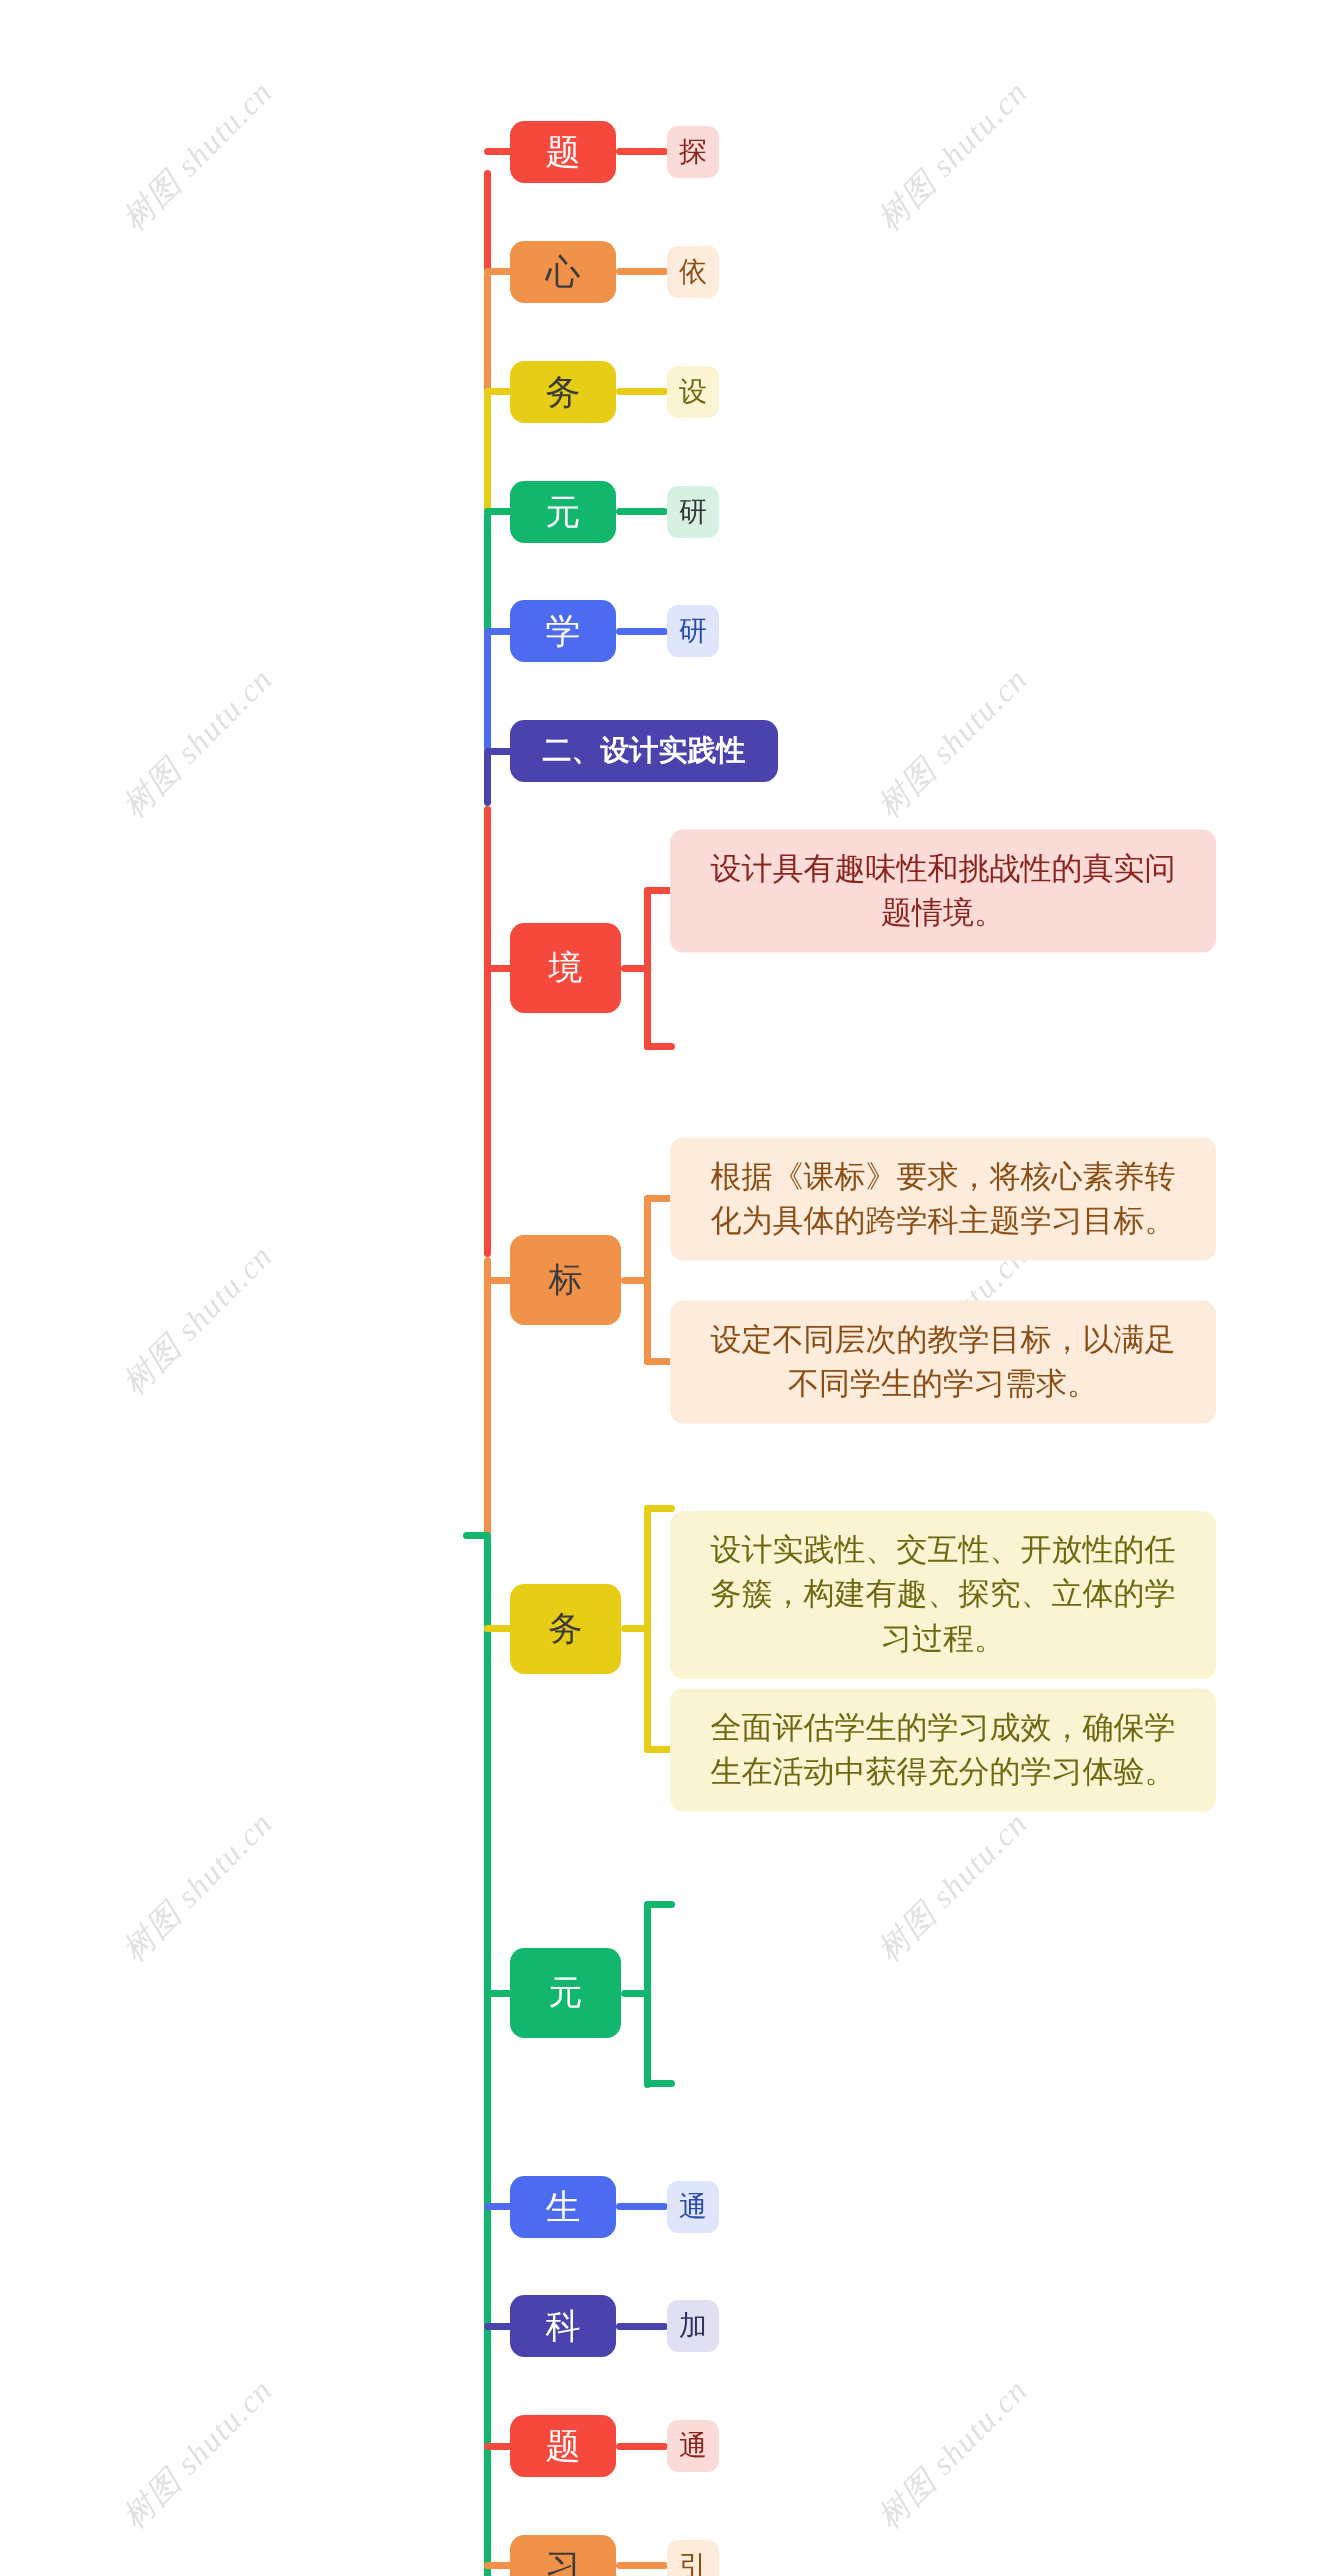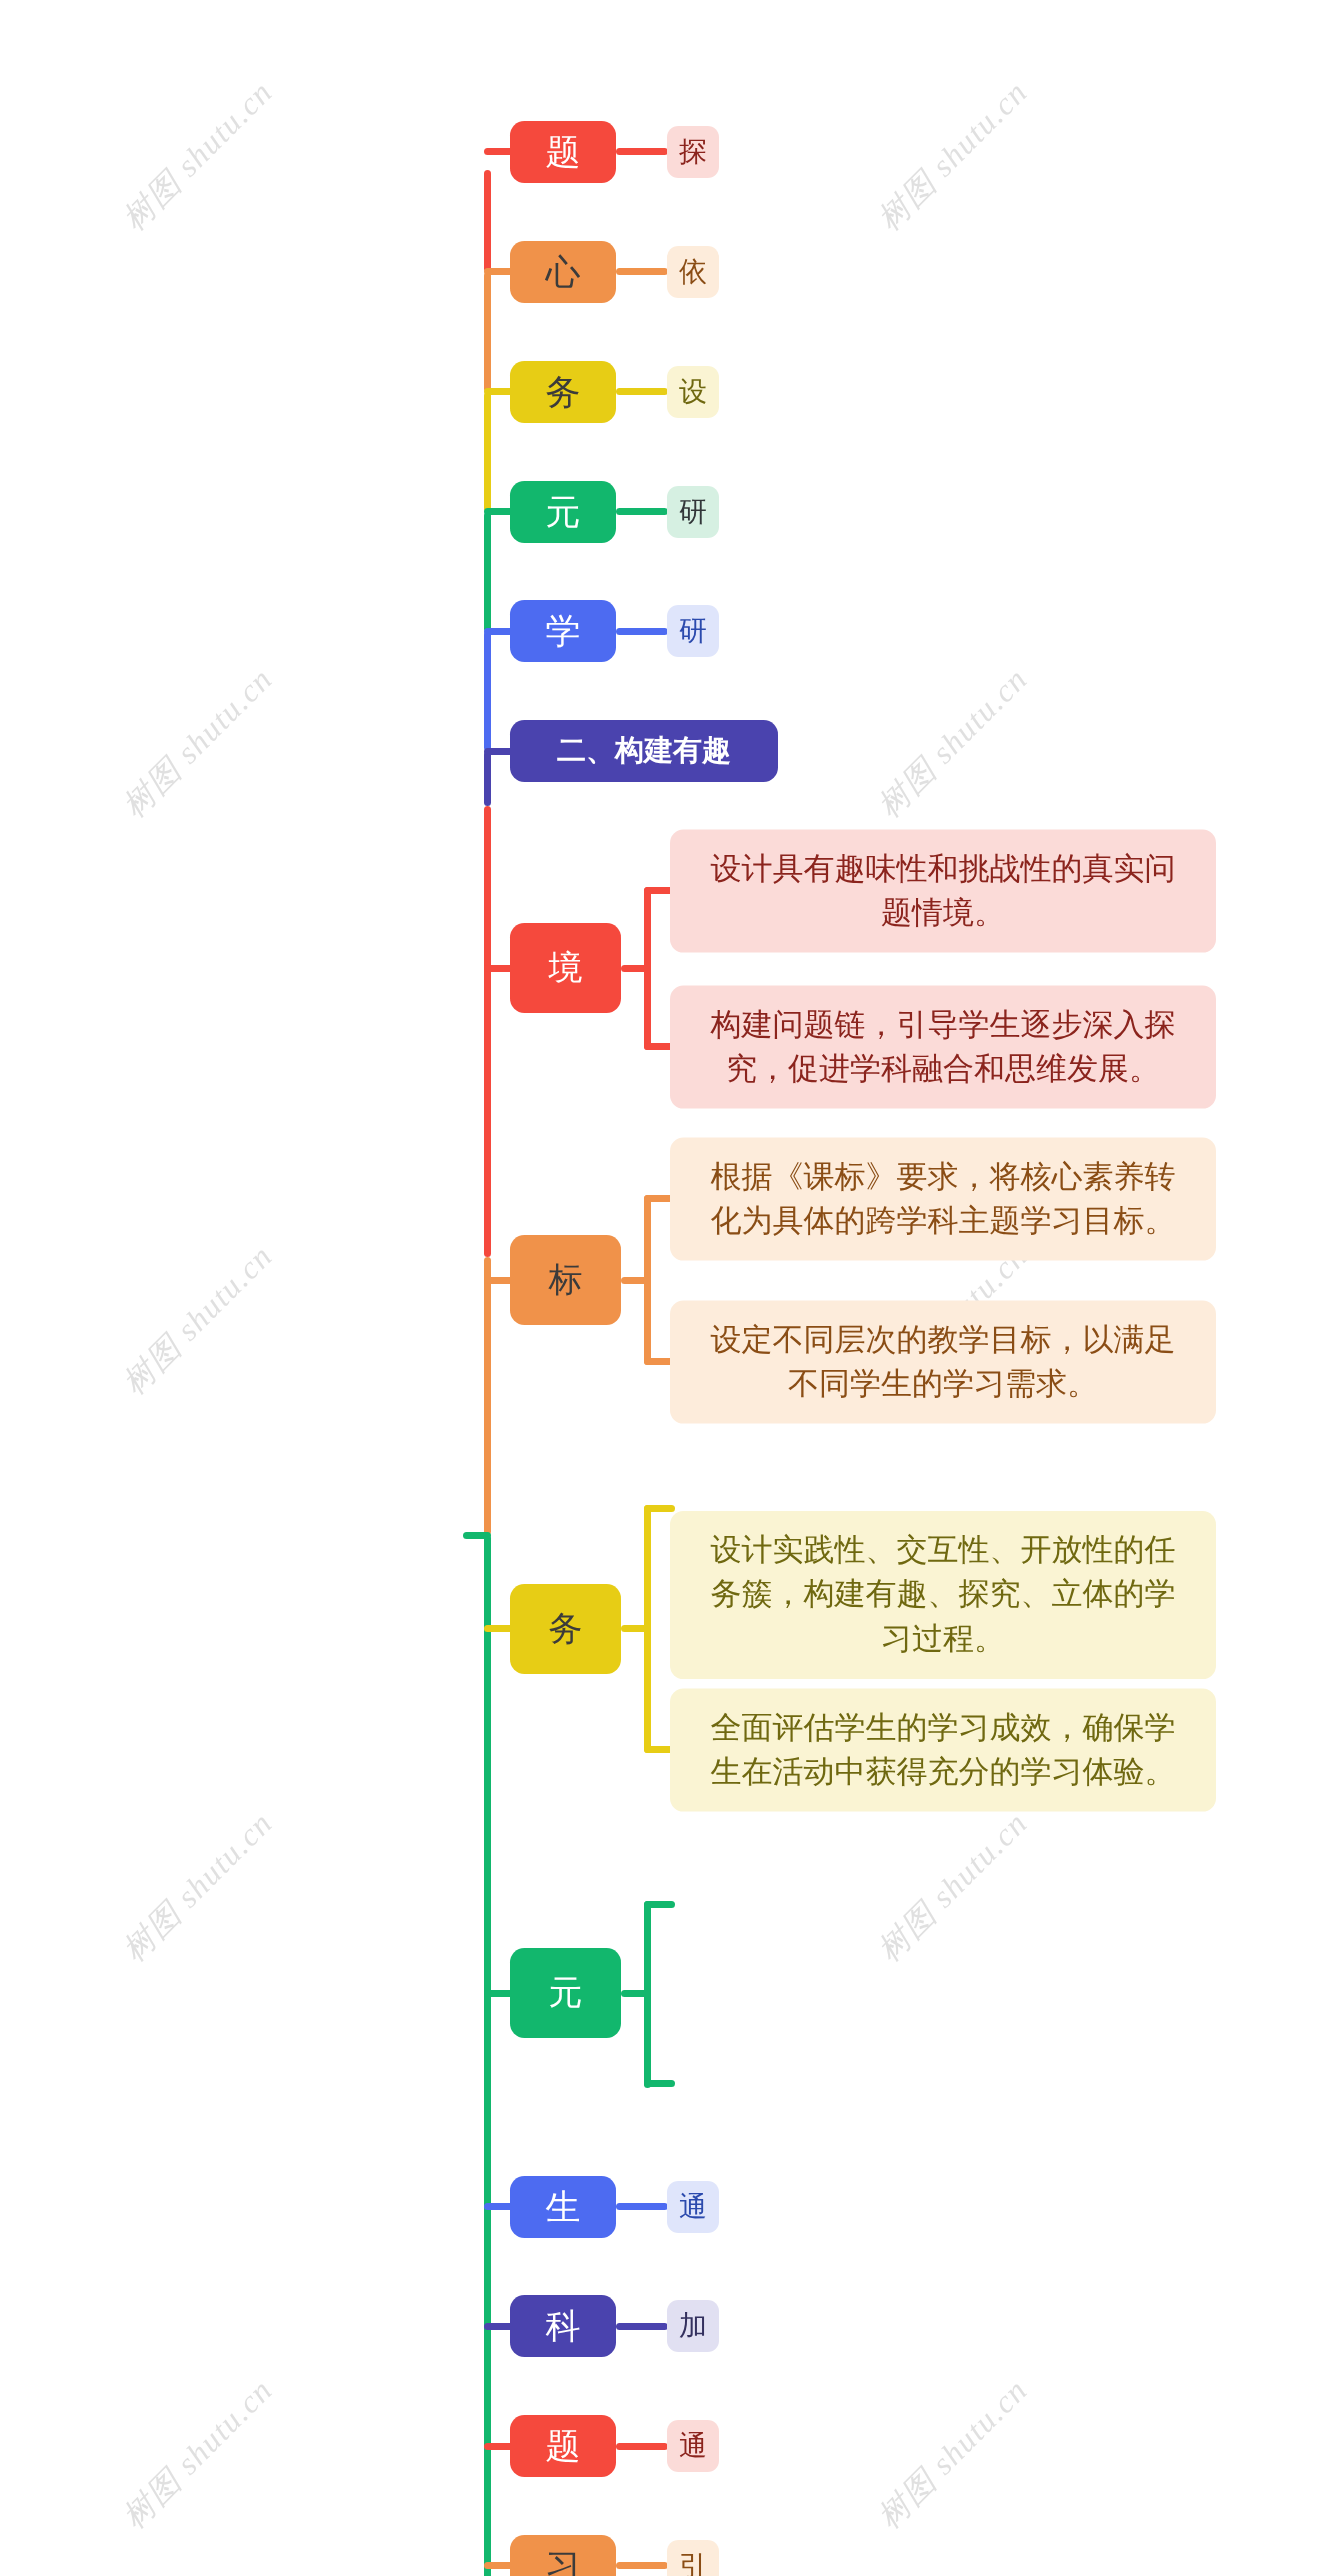--- a/index.html
+++ b/index.html
@@ -162,33 +162,32 @@
   <div class="node small bg-blue" style="top:600px">
       <span>学</span>
     </div>
   <div class="hline ln-blue" style="left:616px;top:628px;width:52px"></div>
   <div class="childbox lt-blue" style="top:605px">
       <span>研</span>
     </div>
 
   <div class="hline ln-indigo" style="left:484px;top:748px;width:31px"></div>
   <div class="node wide bg-indigo" style="top:720px">
-      <span>二、构建有趣</span>
+      <span>二、设计实践性</span>
     </div>
 
   <div class="hline ln-red" style="left:484px;top:965px;width:31px"></div>
   <div class="node bracket bg-red" style="top:923px">
       <span>境</span>
     </div>
   <div class="hline ln-red" style="left:621px;top:965px;width:30px"></div>
   <div class="vline ln-red" style="left:644px;top:887px;height:163px"></div>
   <div class="hline ln-red" style="left:644px;top:887px;width:31px"></div>
   <div class="hline ln-red" style="left:644px;top:1043px;width:31px"></div>
   <div class="block lt-red" style="top:891px">设计具有趣味性和挑战性的真实问题情境。</div>
-  <div class="block lt-red" style="top:1047px">构建问题链，引导学生逐步深入探究，促进学科融合和思维发展。</div>
 
   <div class="hline ln-orange" style="left:484px;top:1277px;width:31px"></div>
   <div class="node bracket bg-orange" style="top:1235px">
       <span>标</span>
     </div>
   <div class="hline ln-orange" style="left:621px;top:1277px;width:30px"></div>
   <div class="vline ln-orange" style="left:644px;top:1195px;height:170px"></div>
   <div class="hline ln-orange" style="left:644px;top:1195px;width:31px"></div>
   <div class="hline ln-orange" style="left:644px;top:1358px;width:31px"></div>
   <div class="block lt-orange" style="top:1199px">根据《课标》要求，将核心素养转化为具体的跨学科主题学习目标。</div>

